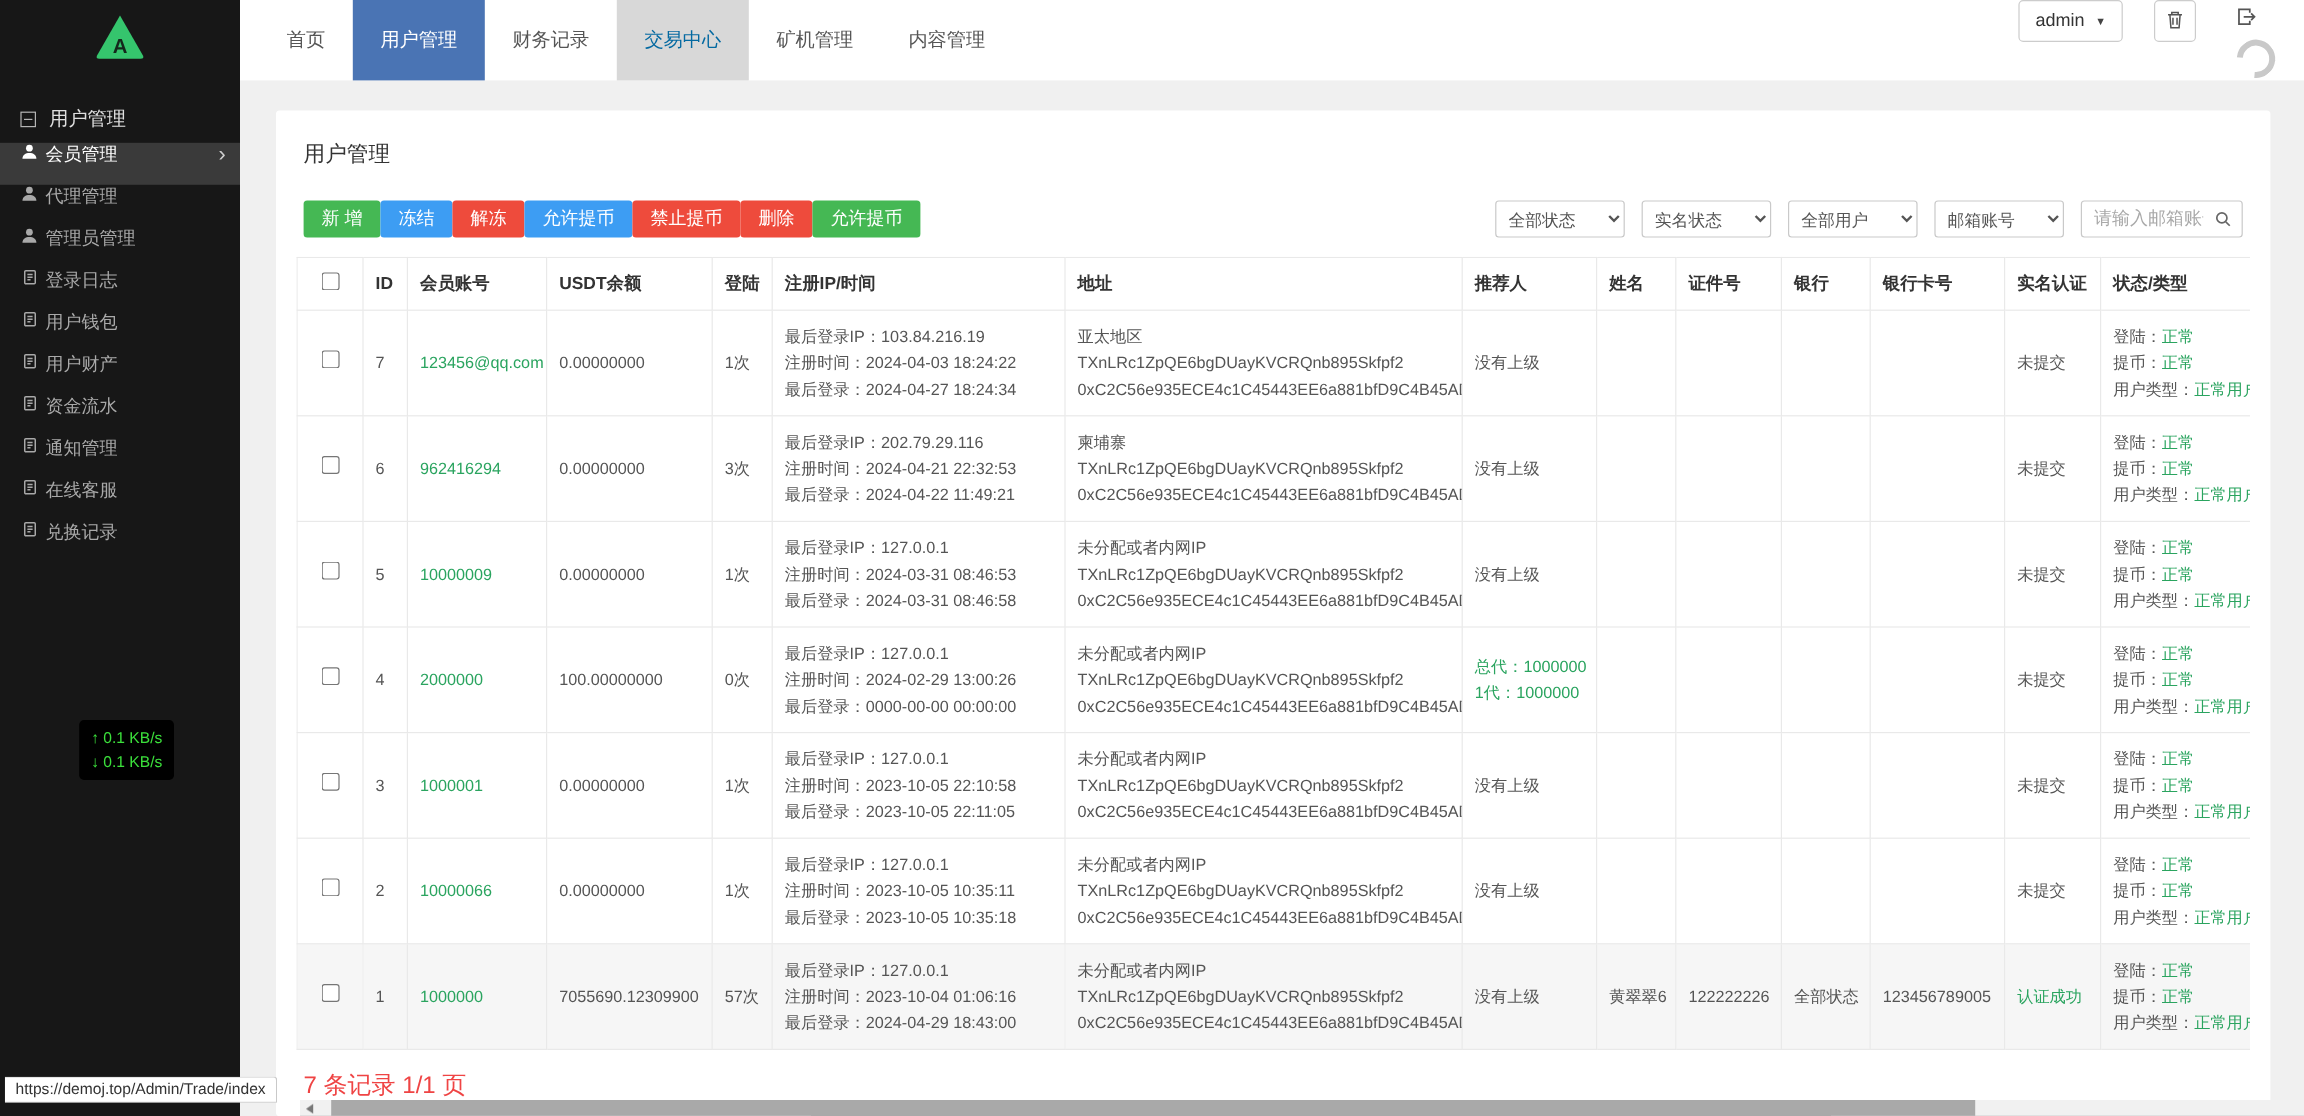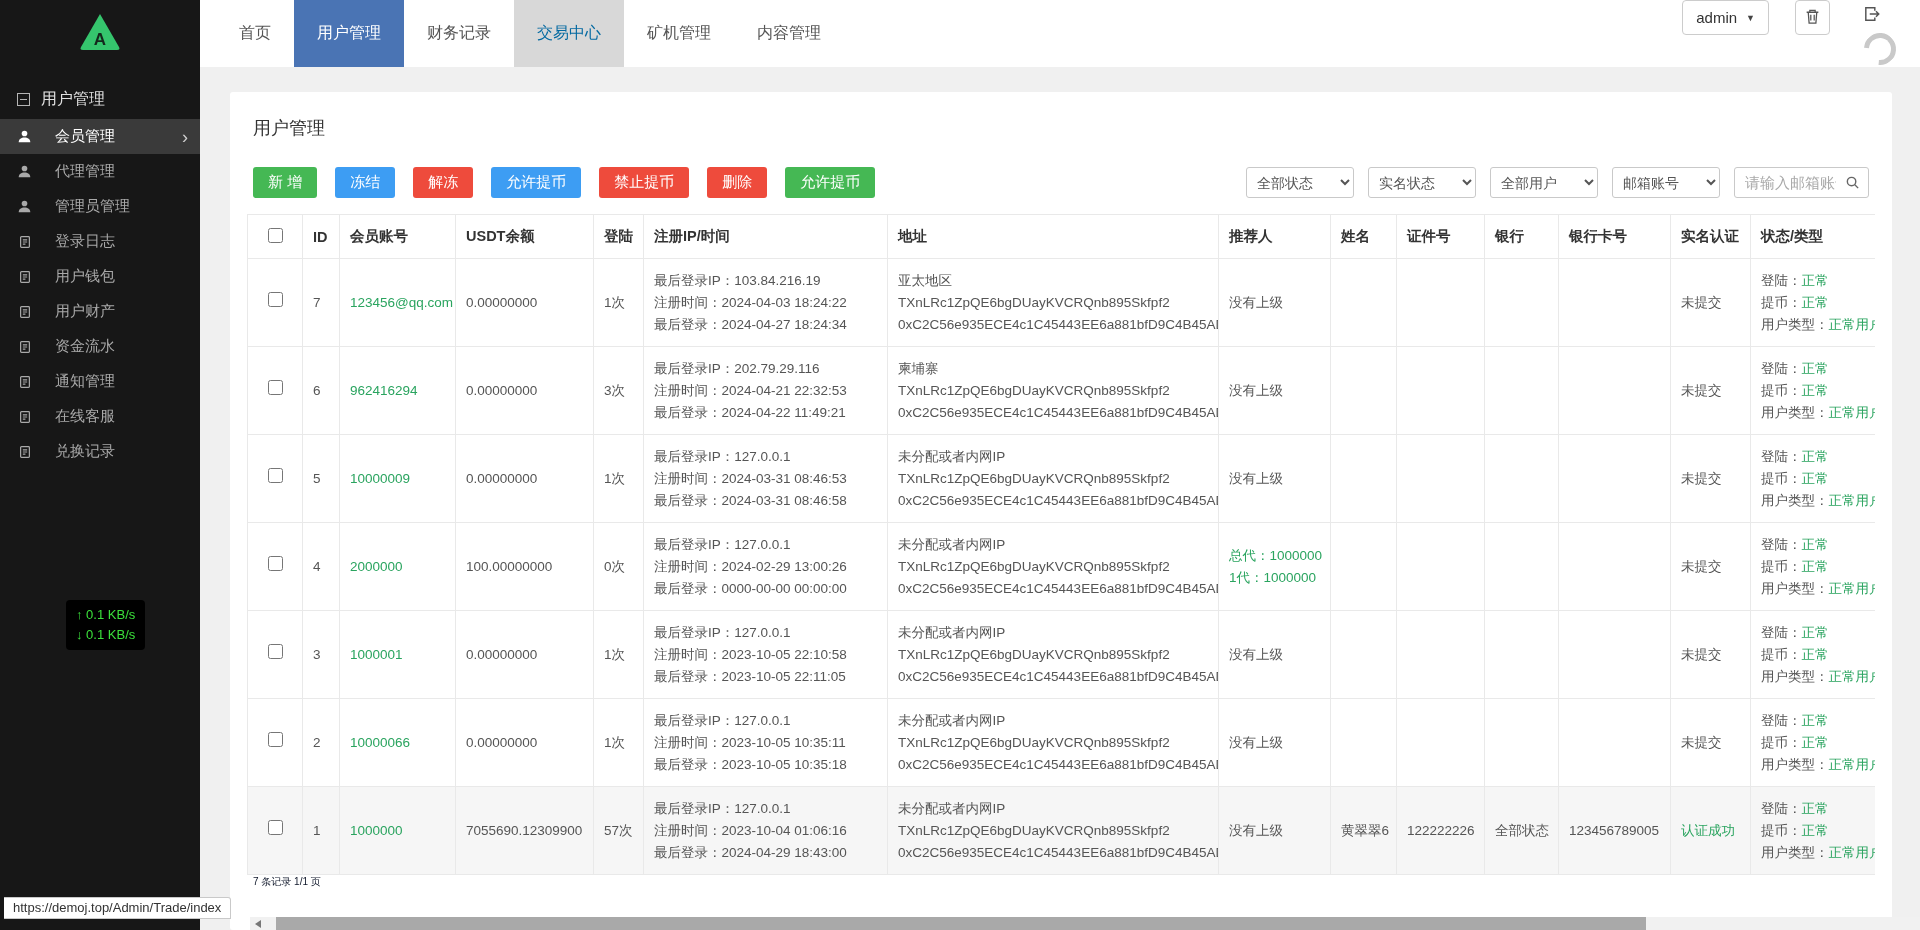--- a/index.html
+++ b/index.html
@@ -5,21 +5,21 @@
 *{margin:0;padding:0;box-sizing:border-box}
 html,body{width:1920px;height:930px;overflow:hidden}
 body{font-family:"Liberation Sans","DejaVu Sans",sans-serif;background:#f0f0f0;color:#333}
 .app{display:flex;width:100%;height:100%}
 
 .sidebar{width:200px;background:var(--sidebar-bg);flex:none;position:relative;color:#a9a9a9}
 .logo-wrap{height:67px;display:flex;align-items:center;justify-content:center}
 .sb-header{display:flex;align-items:center;gap:11px;padding:0 17px;height:40px;color:#e0e0e0;font-size:16px;margin-top:12px}
 .collapse-ico{width:13px;height:13px;border:1px solid #b5b5b5;position:relative;display:inline-block;flex:none}
 .collapse-ico::after{content:"";position:absolute;left:2px;right:2px;top:5px;border-top:1px solid #b5b5b5}
-.sb-item{display:flex;align-items:center;gap:23px;height:35px;padding:0 17px;font-size:15px;cursor:pointer;position:relative;color:#a9a9a9}
+.sb-item{display:flex;gap:6px;height:35px;padding:0 17px;font-size:15px;cursor:pointer;position:relative;color:#a9a9a9}
 .sb-item.active{background:var(--sidebar-active-bg);color:#fff}
 .sb-ico{display:inline-flex;width:15px;justify-content:center;flex:none}
 .chev{position:absolute;right:12px;color:#cfcfcf;font-size:18px;line-height:1}
 .net-badge{position:absolute;left:66px;top:600px;background:#000;padding:5px 10px;border-radius:4px;font-size:13px;color:var(--net-green);line-height:1.55;white-space:nowrap}
 
 .right{flex:1;display:flex;flex-direction:column;min-width:0}
 .topbar{height:67px;background:#fff;display:flex;align-items:stretch;flex:none;padding-left:16px;position:relative}
 #nav-items{display:flex}
 .nav-item{display:flex;align-items:center;padding:0 23px;font-size:16px;color:#555;cursor:pointer}
 .nav-item.active{background:var(--nav-active);color:#fff}
@@ -28,21 +28,21 @@
 .admin-dd{height:35px;border:1px solid #ccc;border-radius:4px;background:#fff;padding:0 13px;font-size:15px;display:flex;align-items:center;gap:9px;color:#333;cursor:pointer;font-family:inherit;position:relative;z-index:1}
 .caret{font-size:9px;color:#444}
 .icon-btn{width:35px;height:35px;border:1px solid #ccc;border-radius:4px;background:#fff;display:flex;align-items:center;justify-content:center;cursor:pointer;color:#555;position:relative;z-index:1}
 .icon-plain{width:32px;height:30px;border:none;background:#fff;display:flex;align-items:center;justify-content:center;cursor:pointer;color:#555;position:relative;z-index:1}
 .spinner{position:absolute;right:24px;top:33px;width:32px;height:32px;border:5px solid #c9c9c9;border-left-color:transparent;border-radius:50%;transform:rotate(-40deg);z-index:0}
 
 main{flex:1;padding:25px 28px 0 30px;overflow:hidden}
 .card{background:#fff;border-radius:3px;padding:20px 17px 18px;height:100%}
 .page-title{font-size:18px;font-weight:500;color:#333;margin:4px 0 27px;padding-left:6px}
 .toolbar{display:flex;align-items:center;margin-bottom:16px;padding:0 6px}
-.actions{display:flex;gap:18px}
+.actions{display:flex;gap:0}
 .abtn{height:31px;padding:0 15px;border:none;border-radius:3px;color:#fff;font-size:15px;cursor:pointer;font-family:inherit;white-space:nowrap}
 .abtn.green{background:var(--btn-green)}
 .abtn.blue{background:var(--btn-blue)}
 .abtn.red{background:var(--btn-red)}
 .filters{margin-left:auto;display:flex;align-items:center;gap:14px}
 #filter-selects{display:flex;gap:14px}
 .filters select{height:31px;min-width:108px;border:1px solid #c9c9c9;border-radius:3px;font-size:14px;color:#555;background:#fff;padding:0 6px;font-family:inherit;cursor:pointer}
 .search-wrap{position:relative;display:inline-flex}
 .search-wrap input{height:31px;width:135px;border:1px solid #c9c9c9;border-radius:3px;padding:0 32px 0 10px;font-size:15px;color:#555;font-family:inherit;outline:none}
 .search-wrap input::placeholder{color:#a9a9a9}
@@ -51,21 +51,21 @@
 .table-wrap{overflow:hidden}
 table{border-collapse:collapse;width:1673px;table-layout:fixed}
 th,td{border:1px solid #e9e9e9;padding:6px 10px;text-align:left;vertical-align:middle;overflow:hidden;white-space:nowrap}
 th{color:#333;font-weight:700;height:44px;font-size:14.5px;background:#fff}
 td{height:88px;font-size:13.5px;color:#555;line-height:22px;background:#fff}
 tr.hl td{background:#f6f6f6}
 .tc{text-align:center}
 .grn{color:var(--link-green)}
 .lk{cursor:pointer}
 .slab{color:#555}
-.table-foot{font-size:10px;color:#0f172a;margin-top:0;padding-left:6px}
+.table-foot{font-size:20px;color:#ef4444;margin-top:16px;padding-left:6px}
 
 .url-tip{position:fixed;left:4px;bottom:11px;background:#fff;border:1px solid #c9c9c9;border-left:none;border-top-right-radius:3px;font-size:13px;color:#333;padding:2px 9px 3px;z-index:20;white-space:nowrap}
 .hscroll{position:fixed;left:250px;right:0;bottom:0;height:13px;background:#f1f1f1;z-index:15;display:flex;align-items:center}
 .hs-arrow{width:16px;height:13px;display:flex;align-items:center;justify-content:center;cursor:pointer;flex:none}
 .hs-arrow i{width:0;height:0;border-top:4px solid transparent;border-bottom:4px solid transparent;border-right:6px solid #777}
 .hs-thumb{height:13px;background:#a9a9a9;width:1370px;margin-left:10px;cursor:pointer;flex:none}
 input[type=checkbox]{width:15px;height:15px;cursor:pointer}
 </style>
 </head>
 <body>

